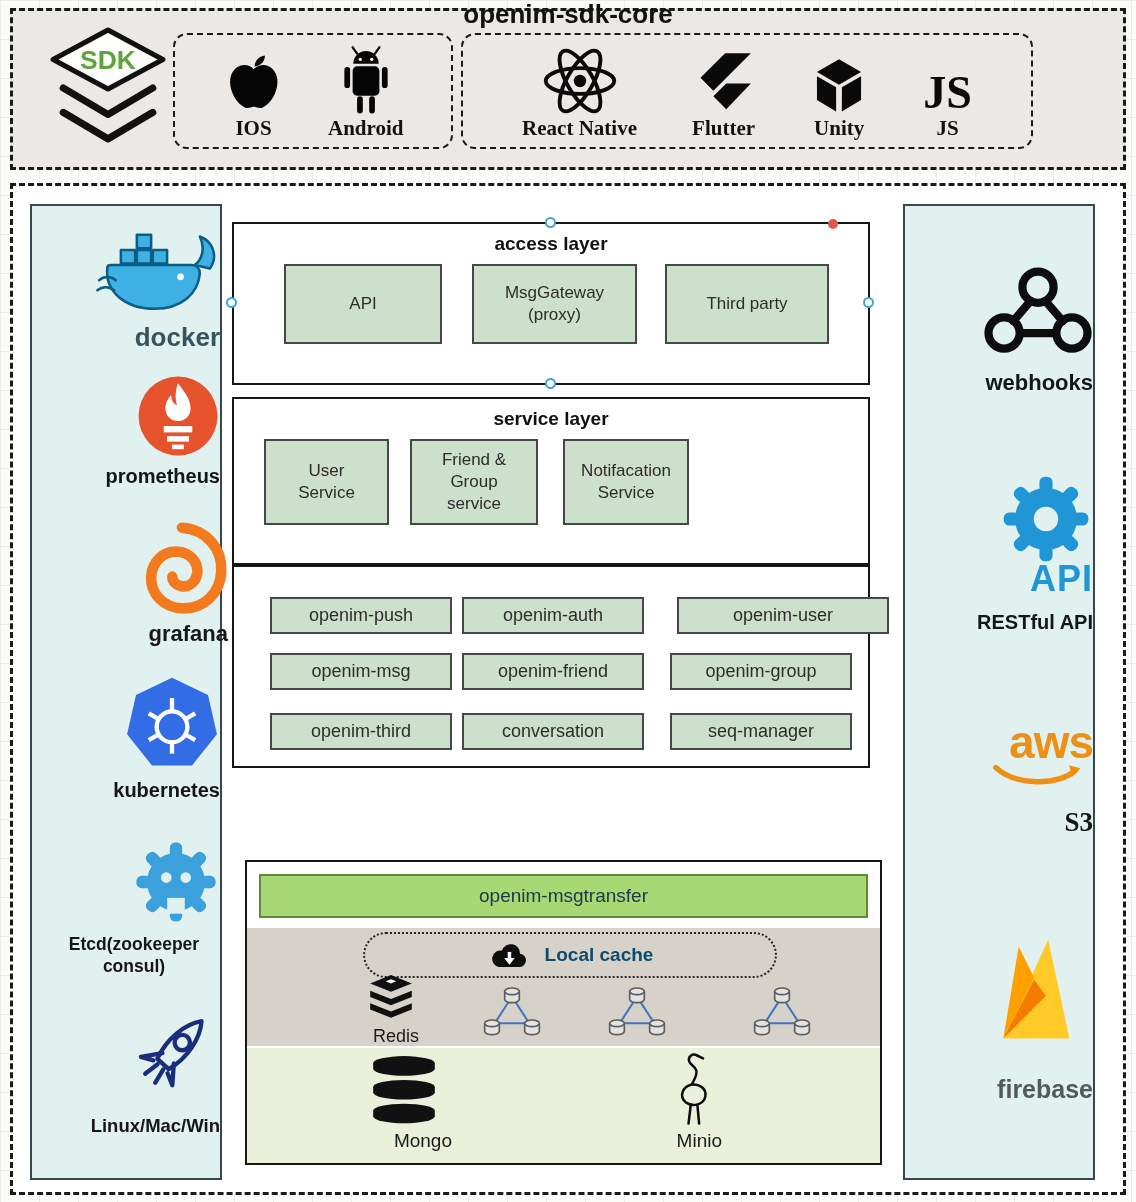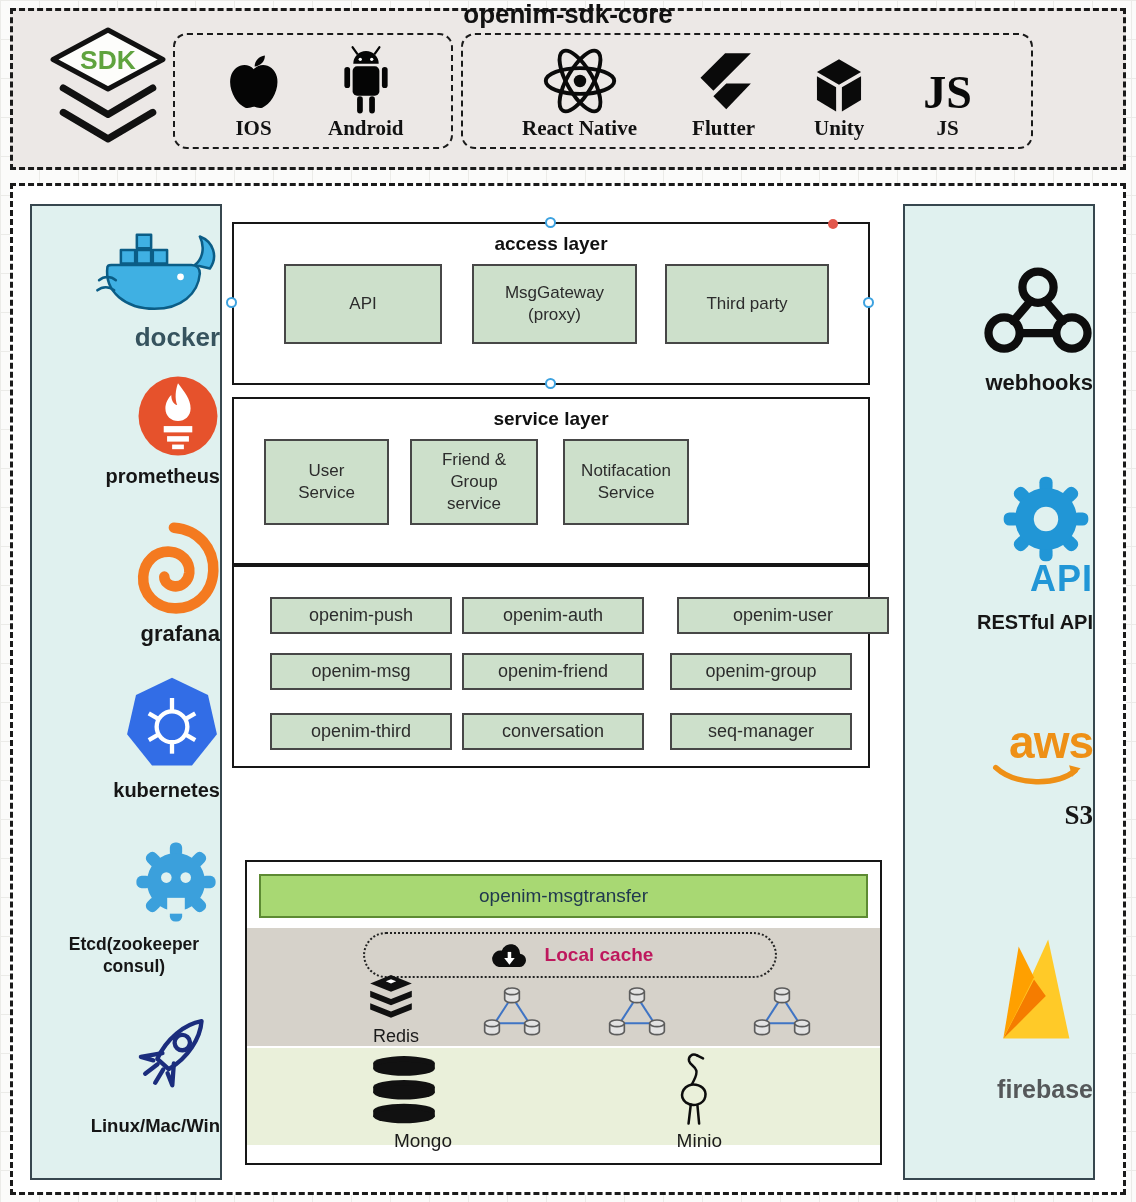--- a/index.html
+++ b/index.html
@@ -24,21 +24,21 @@
 .micro{font-size:18px}
 .kafka-bar{background:#c9e7f2;border:2px solid #2a2a2a;display:flex;align-items:center;justify-content:center;gap:72px}
 .kafka-group{display:flex;align-items:center;gap:10px}
 .kafka-word{font-size:47px;font-weight:bold;color:#1e9cd8}
 .mq{font-family:"Liberation Serif",serif;font-weight:bold;font-size:27px;color:#111}
 .storagebox{background:#fff;border:2px solid #161616}
 .transfer{position:absolute;background:#a8d873;border:2px solid #5d8a33;display:flex;align-items:center;justify-content:center;font-size:19px;color:#20384e}
 .cache{position:absolute;background:#d6d2ca}
 .mongo-sec{position:absolute;background:#eaf0da}
 .dotted{position:absolute;border:2.5px dotted #222;border-radius:24px;display:flex;align-items:center;justify-content:center;gap:14px}
-.cache-label{font-weight:bold;font-size:19px;color:#be185d}
+.cache-label{font-weight:bold;font-size:19px;color:#0c4a6e}
 .store-label{font-size:18px;color:#1b1b1b;margin-top:2px;text-align:center}
 .handle{position:absolute;width:11px;height:11px;border-radius:50%;background:#fff;border:2.5px solid #3da2e0}
 .handle-red{position:absolute;width:10px;height:10px;border-radius:50%;background:#e2574c}
 .js-glyph{font-family:"Liberation Serif",serif;font-weight:bold;font-size:46px;color:#0a0a0a;line-height:1}
 .api-text{font-weight:bold;font-size:36px;color:#2196d6;margin-top:-8px;letter-spacing:1px}
 .aws-text{font-weight:bold;font-size:46px;color:#ee9016;letter-spacing:-1px;line-height:.9}
 </style>
 </head>
 <body>
 
@@ -139,21 +139,21 @@
       <svg width="84" height="84" viewBox="0 0 100 100">
         <circle cx="50" cy="50" r="47" fill="#e6522c"></circle>
         <path d="M50 11 C58 22 65 30 65 41 C65 50 58 56 50 56 C42 56 35 50 35 41 C35 35 38 29 42 25 C42 32 45 36 49 37 C46 29 47 19 50 11 Z" fill="#fff"></path>
         <rect x="33" y="62" width="34" height="7.5" fill="#fff"></rect>
         <rect x="37" y="74" width="26" height="6.5" fill="#fff"></rect>
         <rect x="43" y="84" width="14" height="5.5" fill="#fff"></rect>
       </svg>
       <div class="side-label" style="font-size:20px;margin-top:6px">prometheus</div>
     </div>
 
-    <div class="abs icon-block" style="left:0;top:314px;width:100%">
+    <div class="abs icon-block" style="left:8px;top:314px;width:100%">
       <svg width="96" height="96" viewBox="0 0 100 100">
         <path d="M52 8 C78 10 94 30 93 53 C92 77 74 93 52 92 C33 91 19 77 20 59 C21 43 33 32 48 33 C60 34 69 43 68 55 C67 64 60 70 52 69 C46 68 42 64 42 59" stroke="#f47a20" stroke-width="11" fill="none" stroke-linecap="round"></path>
       </svg>
       <div class="side-label" style="font-size:22px;margin-top:4px">grafana</div>
     </div>
 
     <div class="abs icon-block" style="left:0;top:468px;width:100%">
       <svg width="96" height="96" viewBox="0 0 100 100">
         <polygon points="50,4 87.5,22 96.8,62.7 70.8,95.3 29.2,95.3 3.2,62.7 12.5,22" fill="#326de6"></polygon>
         <g stroke="#fff" stroke-width="4.5" fill="none">
@@ -321,21 +321,21 @@
               </g>
             <g transform="translate(80,56)">
                 <path d="M-11 0 v12 a11 5 0 0 0 22 0 v-12"></path>
                 <ellipse cx="0" cy="0" rx="11" ry="5"></ellipse>
               </g>
           </g>
         </svg>
       </div>
     </div>
 
-    <div class="mongo-sec" style="left:0;top:186px;width:633px;height:97px">
+    <div class="mongo-sec" style="left:0;top:186px;width:633px;height:115px">
       <div class="abs icon-block" style="left:95px;top:6px;width:110px">
         <svg width="96" height="70" viewBox="0 0 100 100">
           <g fill="#111">
             <rect x="6" y="13" width="88" height="8"></rect>
             <ellipse cx="50" cy="13" rx="44" ry="10"></ellipse>
             <ellipse cx="50" cy="21" rx="44" ry="10"></ellipse>
           </g>
           <g fill="#111" transform="translate(0,34)">
             <rect x="6" y="13" width="88" height="8"></rect>
             <ellipse cx="50" cy="13" rx="44" ry="10"></ellipse>
@@ -398,21 +398,21 @@
       <div class="api-text">API</div>
       <div class="side-label" style="font-size:20px;margin-top:10px">RESTful API</div>
     </div>
 
     <div class="abs icon-block" style="left:0;top:516px;width:100%">
       <div class="aws-text">aws</div>
       <svg width="112" height="26" viewBox="0 0 120 34">
         <path d="M6 6 C32 30 86 30 110 10" stroke="#ee9016" stroke-width="7" fill="none" stroke-linecap="round"></path>
         <polygon points="117,7 102,3 106,18" fill="#ee9016"></polygon>
       </svg>
-      <div class="side-label" style="font-family:'Liberation Serif',serif;font-size:27px;margin-top:10px">S3</div>
+      <div class="side-label" style="font-family:'Liberation Serif',serif;font-size:27px;margin-top:17px">S3</div>
     </div>
 
     <div class="abs icon-block" style="left:0;top:708px;width:100%">
       <svg width="118" height="150" viewBox="0 0 100 100">
         <polygon points="24,92 62,8 80,92" fill="#ffca28"></polygon>
         <polygon points="24,92 50,42 60,56" fill="#f57c00"></polygon>
         <polygon points="24,92 37,14 50,40" fill="#ffa000"></polygon>
       </svg>
       <div class="side-label" style="font-size:25px;color:#55585a;margin-top:10px">firebase</div>
     </div>

